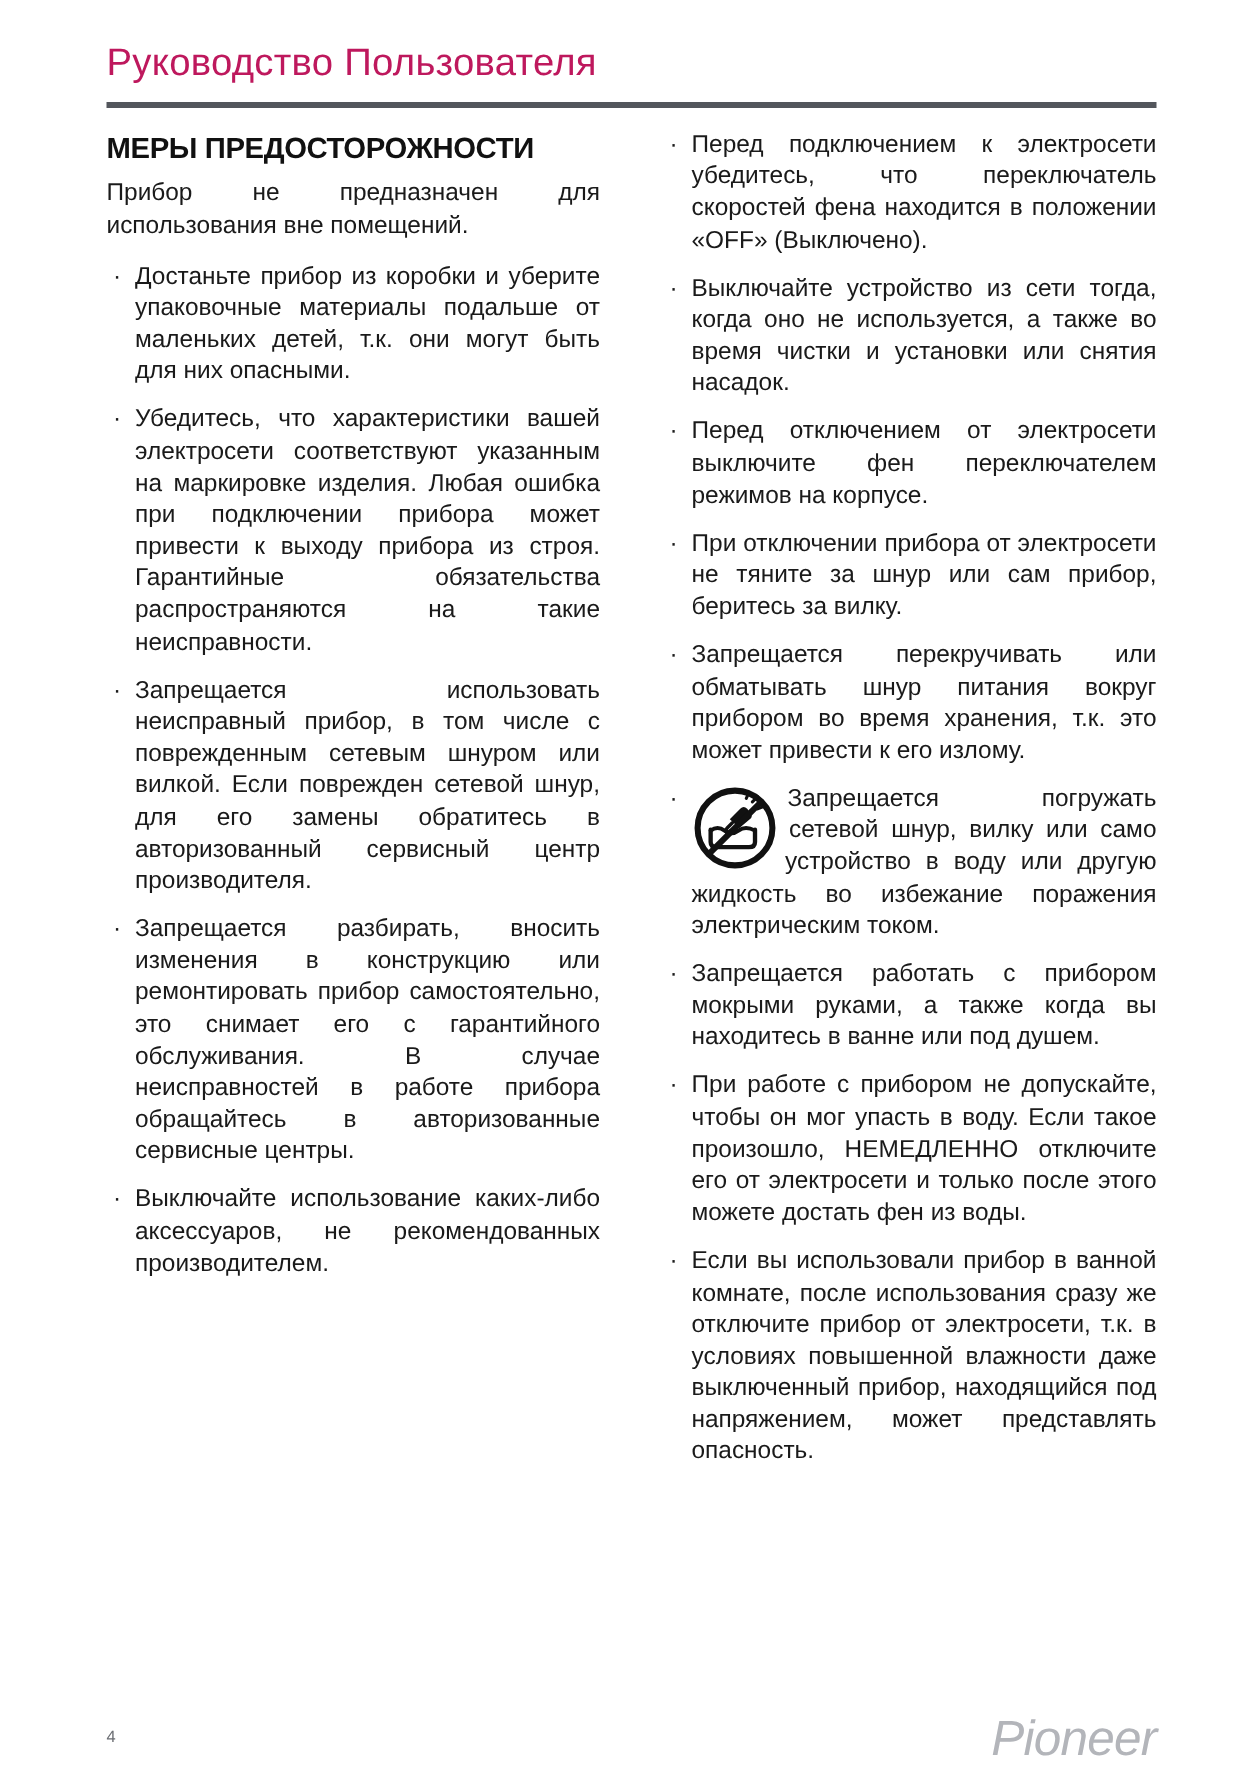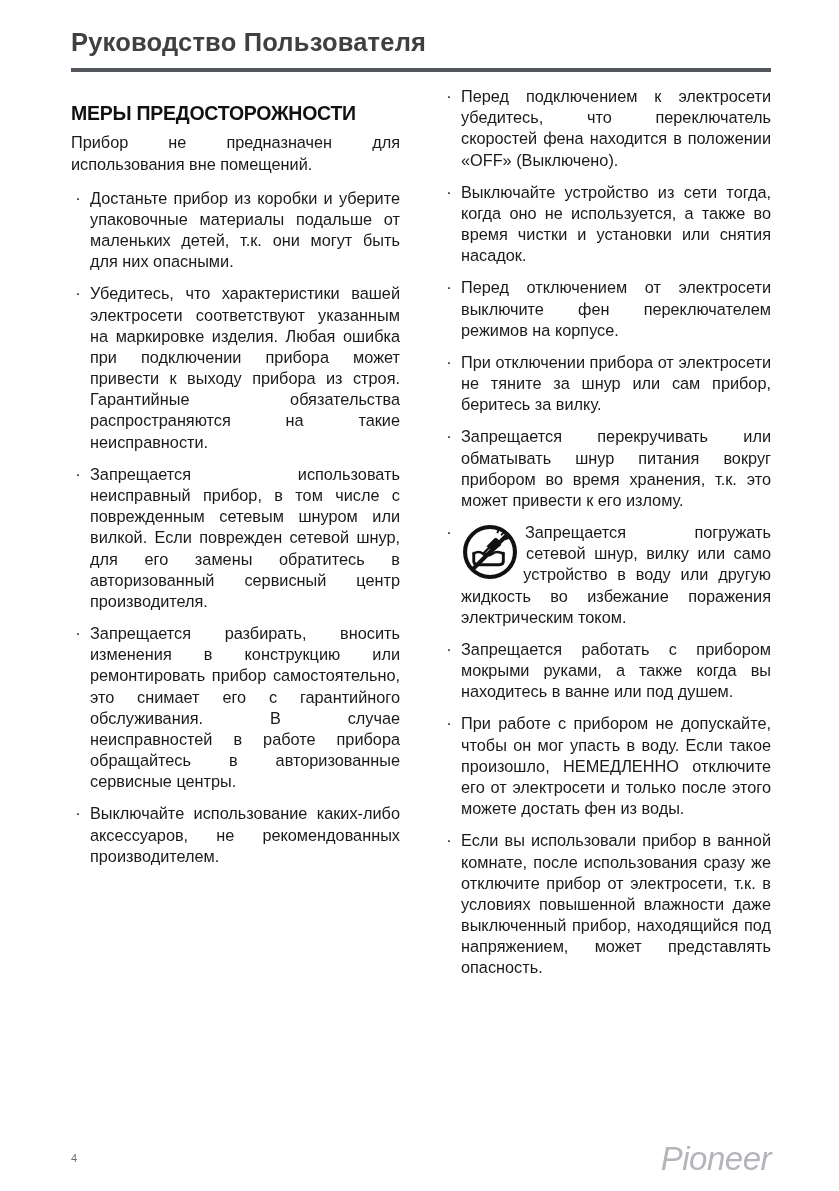--- a/index.html
+++ b/index.html
@@ -25,22 +25,22 @@
 
   
   .header {
     position: absolute;
     left: 71px;
     top: 28px;
     width: 700px;
   }
   .header-title {
     font-size: 25.5px;
-    font-weight: 700;
-    color: #404040;
+    font-weight: 400;
+    color: #be185d;
     letter-spacing: 0.2px;
     line-height: 1.15;
     white-space: nowrap;
   }
   .header-rule {
     position: absolute;
     left: 71px;
     top: 68px;
     width: 700px;
     height: 4px;
@@ -60,21 +60,21 @@
     width: 329px;
   }
   .col-left  { left: 0; }
   .col-right { left: 371px; }
 
   .section-heading {
     font-size: 19.5px;
     font-weight: bold;
     letter-spacing: -0.25px;
     color: #111111;
-    margin: 16px 0 8px 0;
+    margin: 2px 0 8px 0;
     line-height: 1.15;
     white-space: nowrap;
   }
 
   p.para {
     margin: 0 0 11px 0;
     font-size: 16.3px;
     line-height: 1.3;
     text-align: justify;
     text-justify: inter-word;

